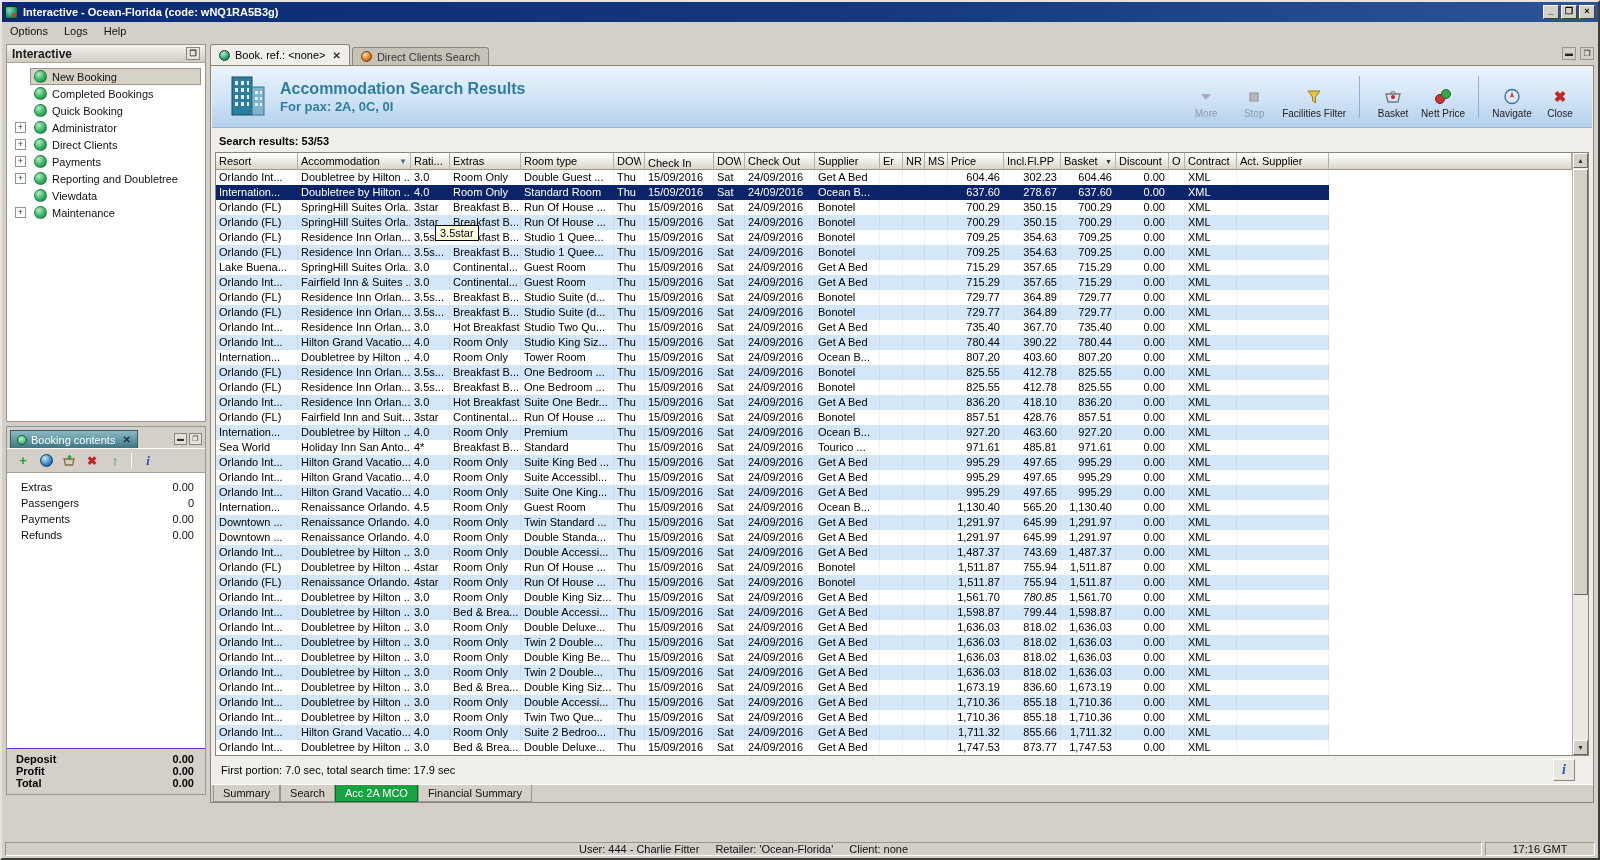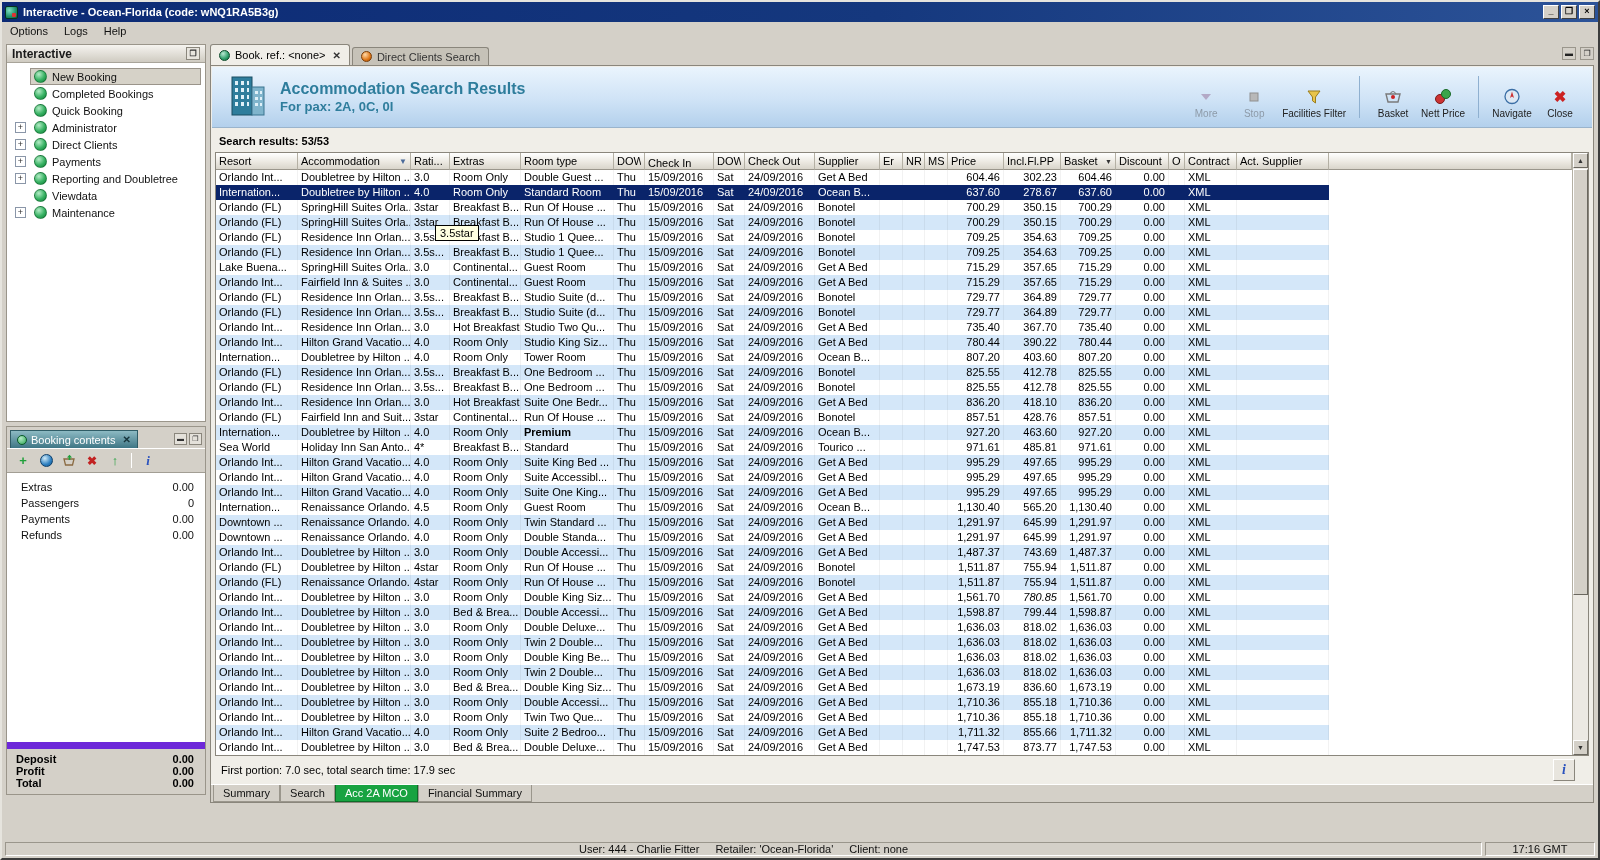--- a/index.html
+++ b/index.html
@@ -63,21 +63,21 @@
   .ico-plus { color:#1fa03a; font-weight:bold; }
   .ico-globe { width:13px; height:13px; border-radius:50%;
     background:radial-gradient(circle at 35% 30%, #cfeaf8, #2d7fc0 60%, #155a92); border:1px solid #0e3f6a; }
   .ico-del { color:#c22222; font-weight:bold; font-size:12px; }
   .ico-up { color:#1fa03a; font-weight:bold; }
   .bc-sep { width:1px; height:15px; background:#a29e94; border-right:1px solid #fff; }
   .ico-info { color:#2a52be; font-family:"Liberation Serif",serif; font-style:italic; font-weight:bold; font-size:13px; }
   .bc-list { flex:1; background:#fff; padding-top:6px; }
   .bc-row { display:flex; justify-content:space-between; height:16px; line-height:16px;
     font-size:11px; padding:0 11px 0 14px; color:#111; }
-  .bc-totals { background:#d4d0c8; border-top:7px solid #6d28d9; padding:4px 11px 5px 9px; }
+  .bc-totals { background:#d4d0c8; border-top:1px solid #6d28d9; padding:4px 11px 5px 9px; }
   .bc-total-row { display:flex; justify-content:space-between; font-size:11px; font-weight:bold;
     height:12px; line-height:12px; color:#000; }
 
   
   .tabbar { position:absolute; left:208px; top:42px; right:4px; height:21px;
     display:flex; align-items:flex-end; gap:2px; }
   .tab { display:flex; align-items:center; gap:5px; font-size:11px; padding:0 8px; height:18px;
     background:#c6c2b8; border:1px solid #8a867c; border-bottom:none; border-radius:3px 3px 0 0; color:#333; }
   .tab.active { background:#f0eee8; height:21px; color:#000; }
   .tab-ball { width:11px; height:11px; border-radius:50%;
@@ -850,21 +850,21 @@
             <div class="td num" style="width: 53px;">0.00</div>
             <div class="td" style="width: 16px;"></div>
             <div class="td" style="width: 52px;">XML</div>
             <div class="td" style="width: 92px;"></div>
           </div>
           <div class="tr alt">
             <div class="td" style="width: 82px;">Internation...</div>
             <div class="td" style="width: 113px;">Doubletree by Hilton ...</div>
             <div class="td" style="width: 39px;">4.0</div>
             <div class="td" style="width: 71px;">Room Only</div>
-            <div class="td" style="width: 93px; font-weight: bold;">Premium</div>
+            <div class="td" style="width: 93px;">Premium</div>
             <div class="td" style="width: 31px;">Thu</div>
             <div class="td" style="width: 69px;">15/09/2016</div>
             <div class="td" style="width: 31px;">Sat</div>
             <div class="td" style="width: 70px;">24/09/2016</div>
             <div class="td" style="width: 65px;">Ocean B...</div>
             <div class="td" style="width: 23px;"></div>
             <div class="td" style="width: 22px;"></div>
             <div class="td" style="width: 23px;"></div>
             <div class="td num" style="width: 56px;">927.20</div>
             <div class="td num" style="width: 57px;">463.60</div>

